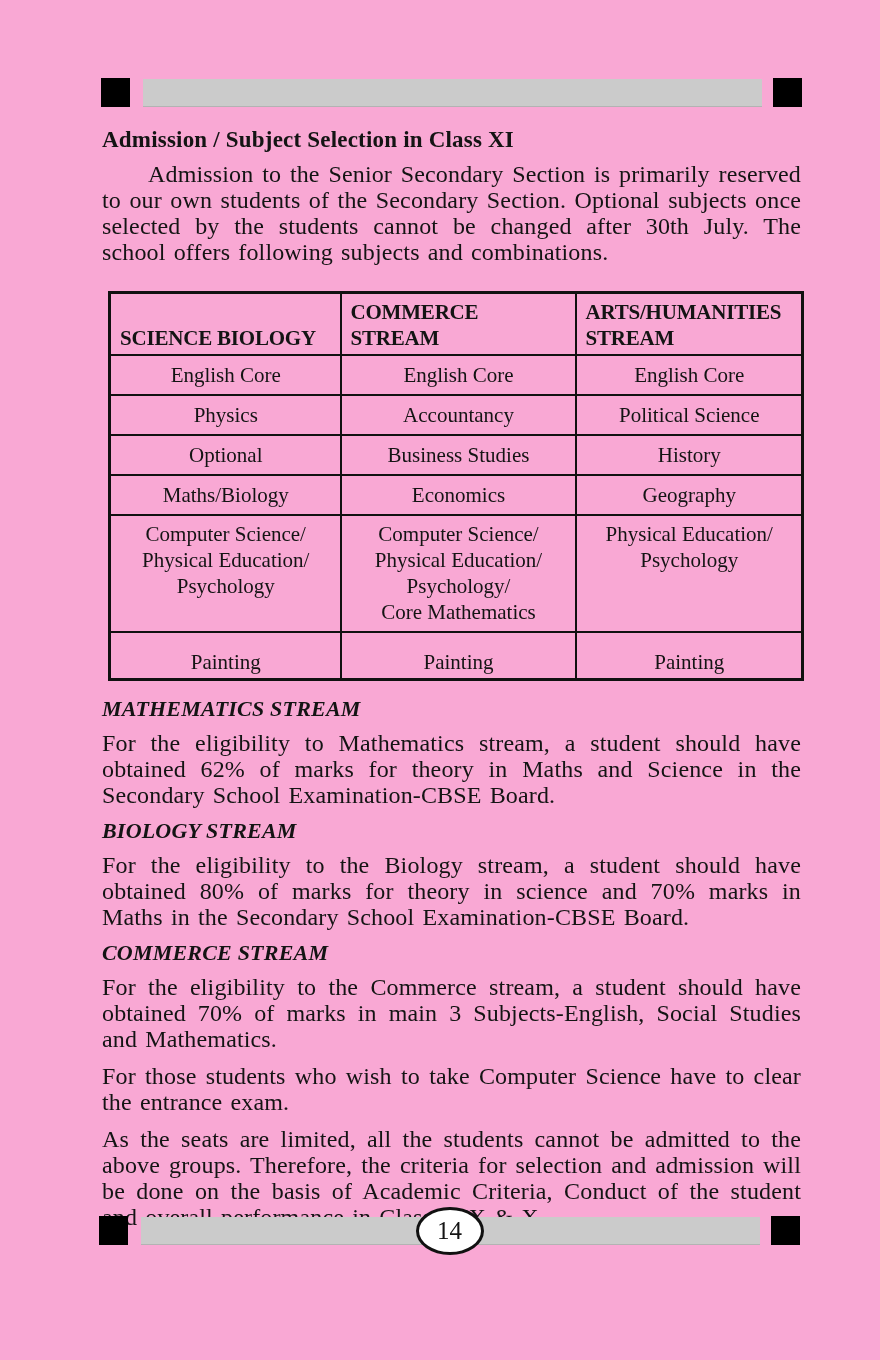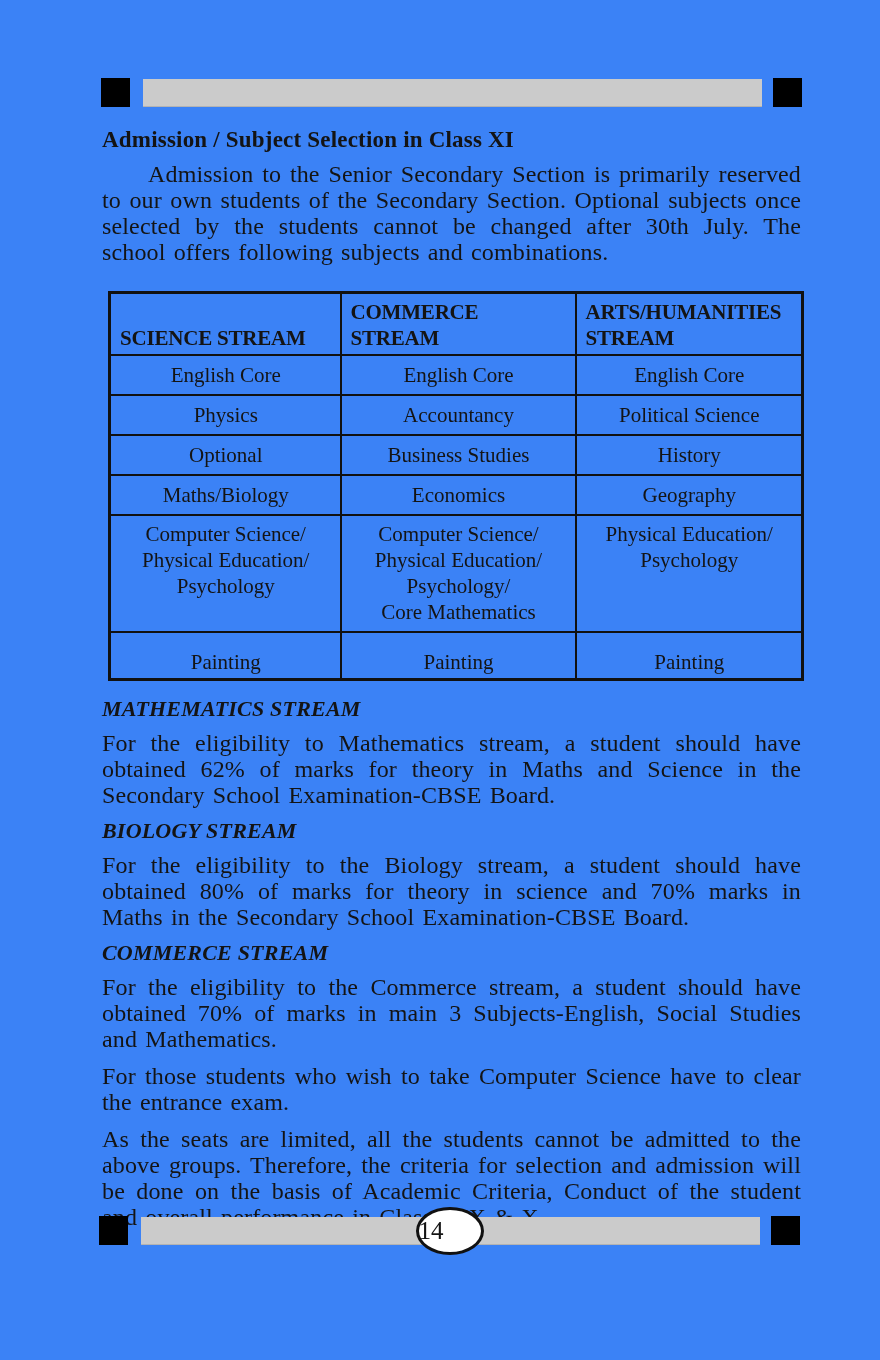--- a/index.html
+++ b/index.html
@@ -1,20 +1,20 @@
 <!DOCTYPE html>
 <html><head>
 <meta charset="utf-8">
 <style>
   html, body { margin: 0; padding: 0; background: #ffffff; }
   .page {
     position: relative;
     width: 880px;
     height: 1360px;
-    background: #3b82f6;
+    background: #f9a8d4;
     font-family: "Liberation Serif", "DejaVu Serif", serif;
     color: #141414;
     overflow: hidden;
     box-sizing: border-box;
     padding-top: 78px;
   }
   
   .deco {
     display: flex;
     align-items: center;
@@ -43,21 +43,21 @@
   .page-badge {
     position: absolute;
     left: 50%; top: 50%;
     transform: translate(-50%, -50%);
     width: 62px; height: 42px;
     background: #ffffff;
     border: 3px solid #111111;
     border-radius: 50%;
     display: flex;
     align-items: center;
-    justify-content: flex-start;
+    justify-content: center;
     font-size: 25px;
     color: #141414;
   }
   .content {
     margin-left: 102px;
     width: 699px;
   }
   h1.title {
     font-size: 23px;
     line-height: 25px;
@@ -128,21 +128,21 @@
     <p class="body-par intro">Admission to the Senior Secondary Section is primarily reserved to our own students of the Secondary Section. Optional subjects once selected by the students cannot be changed after 30th July.  The school offers following subjects and combinations.</p>
 
     <table class="streams">
       <colgroup>
         <col style="width:231px">
           <col style="width:235px">
           <col style="width:227px">
       </colgroup>
       <thead>
         <tr>
-          <th>SCIENCE STREAM</th>
+          <th>SCIENCE BIOLOGY</th>
           <th class="tight">COMMERCE STREAM</th>
           <th>ARTS/HUMANITIES STREAM</th>
         </tr>
       </thead>
       <tbody>
         <tr>
           <td>English Core</td>
           <td>English Core</td>
           <td>English Core</td>
         </tr>

